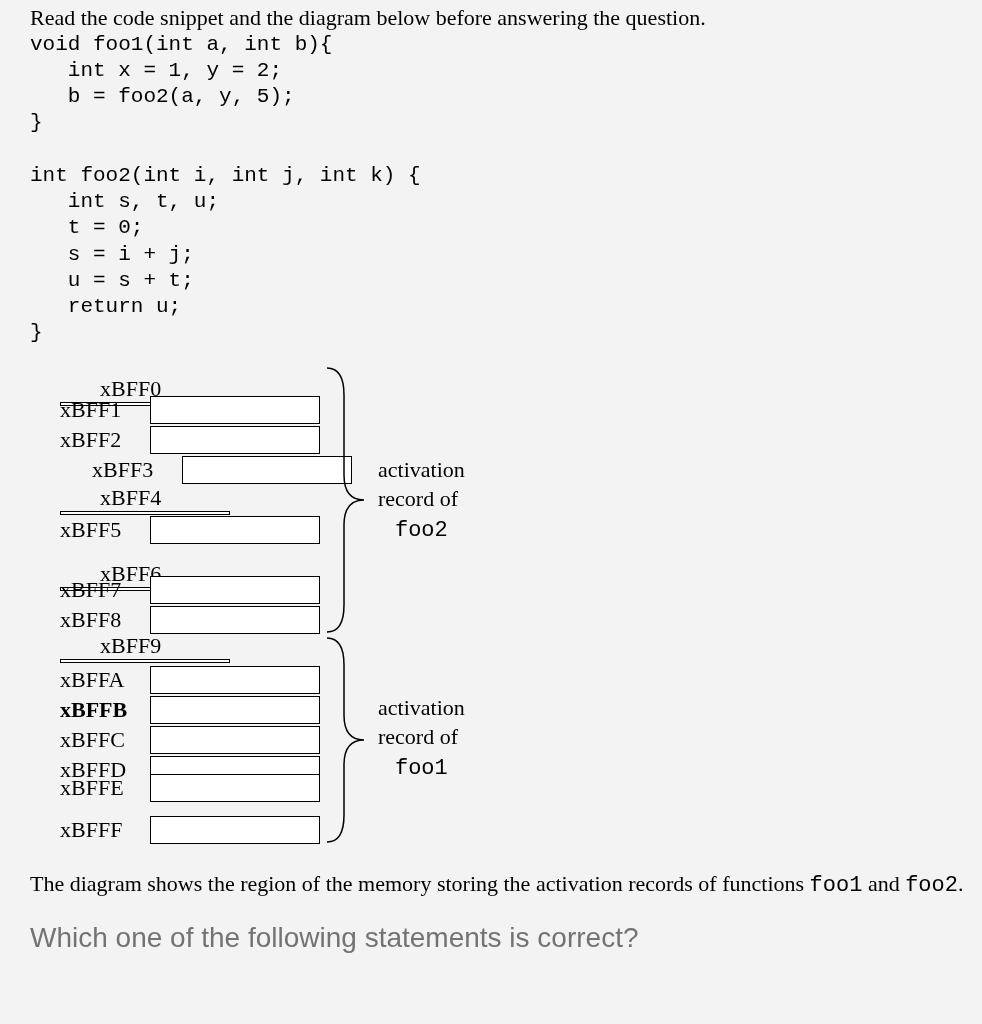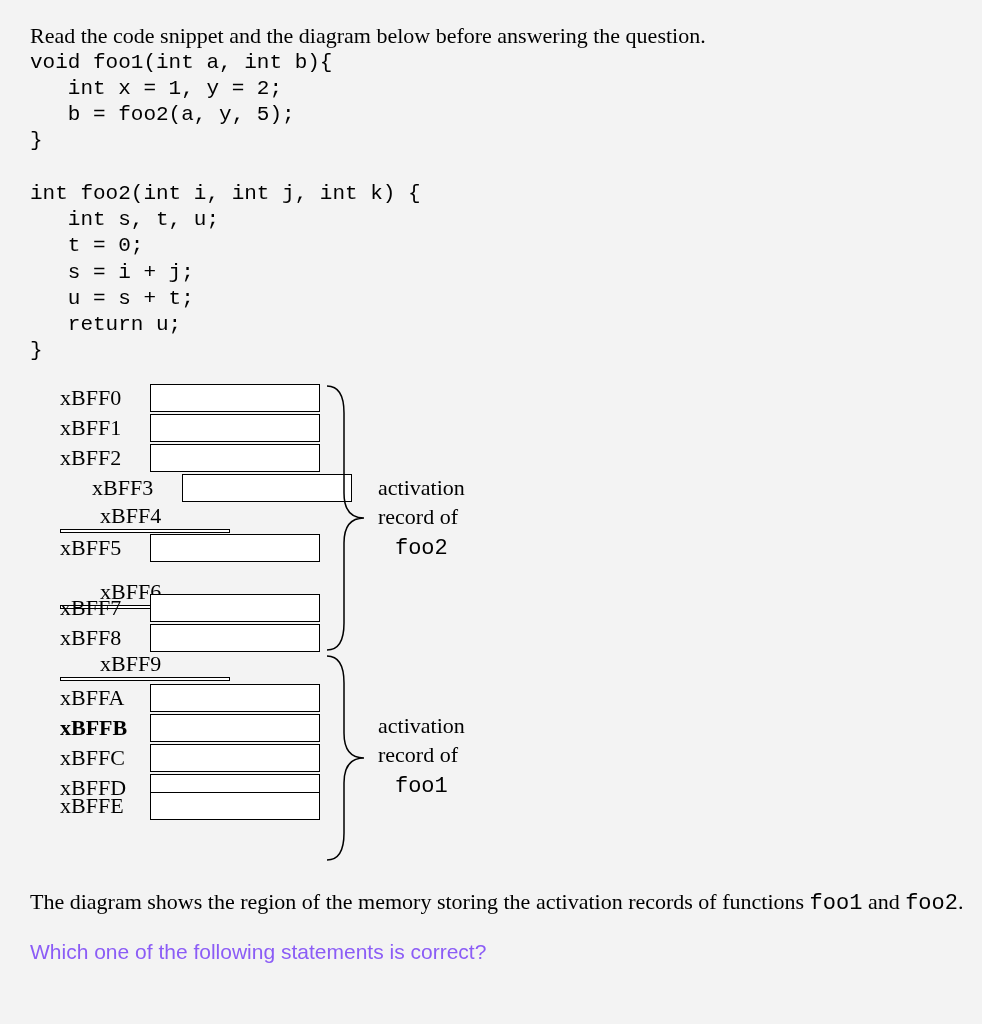--- a/index.html
+++ b/index.html
@@ -3,21 +3,21 @@
 <meta charset="utf-8">
 <style>
   html, body {
     margin: 0;
     padding: 0;
     background: #f3f3f3;
   }
   .page {
     box-sizing: border-box;
     width: 982px;
-    padding: 22px 18px 30px 30px;
+    padding: 4px 18px 30px 30px;
     background: #f3f3f3;
     font-family: "Times New Roman", Times, serif;
     font-size: 22px;
     color: #000;
   }
   .intro {
     margin: 0 0 0 0;
     line-height: 1.25;
   }
   .code {
@@ -71,22 +71,22 @@
     margin-top: 16px;
     font-size: 22px;
     line-height: 1.35;
   }
   .mono {
     font-family: "Courier New", Courier, monospace;
   }
   .question {
     margin-top: 22px;
     font-family: "Segoe UI", Arial, sans-serif;
-    font-size: 21px;
-    color: #8b5cf6;
+    font-size: 28px;
+    color: #737373;
   }
 </style>
 </head>
 <body>
 
 <div class="page">
   <p class="intro">Read the code snippet and the diagram below before answering the question.</p>
 
   <div class="code">void foo1(int a, int b){
    int x = 1, y = 2;
@@ -96,21 +96,21 @@
 int foo2(int i, int j, int k) {
    int s, t, u;
    t = 0;
    s = i + j;
    u = s + t;
    return u;
 }</div>
 
   <div class="diagram">
 
-    <div class="mem-row" style="top:0px;">
+    <div class="mem-row" style="top:11px;flex-direction:column;">
       <div class="addr">xBFF0</div>
       <div class="cell"></div>
     </div>
     <div class="mem-row" style="top:30px;">
       <div class="addr">xBFF1</div>
       <div class="cell"></div>
     </div>
     <div class="mem-row" style="top:60px;">
       <div class="addr">xBFF2</div>
       <div class="cell"></div>
@@ -154,20 +154,24 @@
     <div class="mem-row" style="top:390px;">
       <div class="addr">xBFFD</div>
       <div class="cell"></div>
     </div>
     <div class="mem-row" style="top:360px;">
       <div class="addr">xBFFC</div>
       <div class="cell"></div>
     </div>
     <div class="mem-row" style="top:408px;">
       <div class="addr">xBFFE</div>
+      <div class="cell"></div>
+    </div>
+    <div class="mem-row" style="top:450px;">
+      <div class="addr">xBFFF</div>
       <div class="cell"></div>
     </div>
 
     <div class="brace" style="left:294px; top:0px;">
       <svg width="60" height="270" viewBox="0 0 60 270">
         <path d="M 3 3
                  Q 20 3 20 30
                  L 20 110
                  Q 20 135 40 135
                  Q 20 135 20 160

